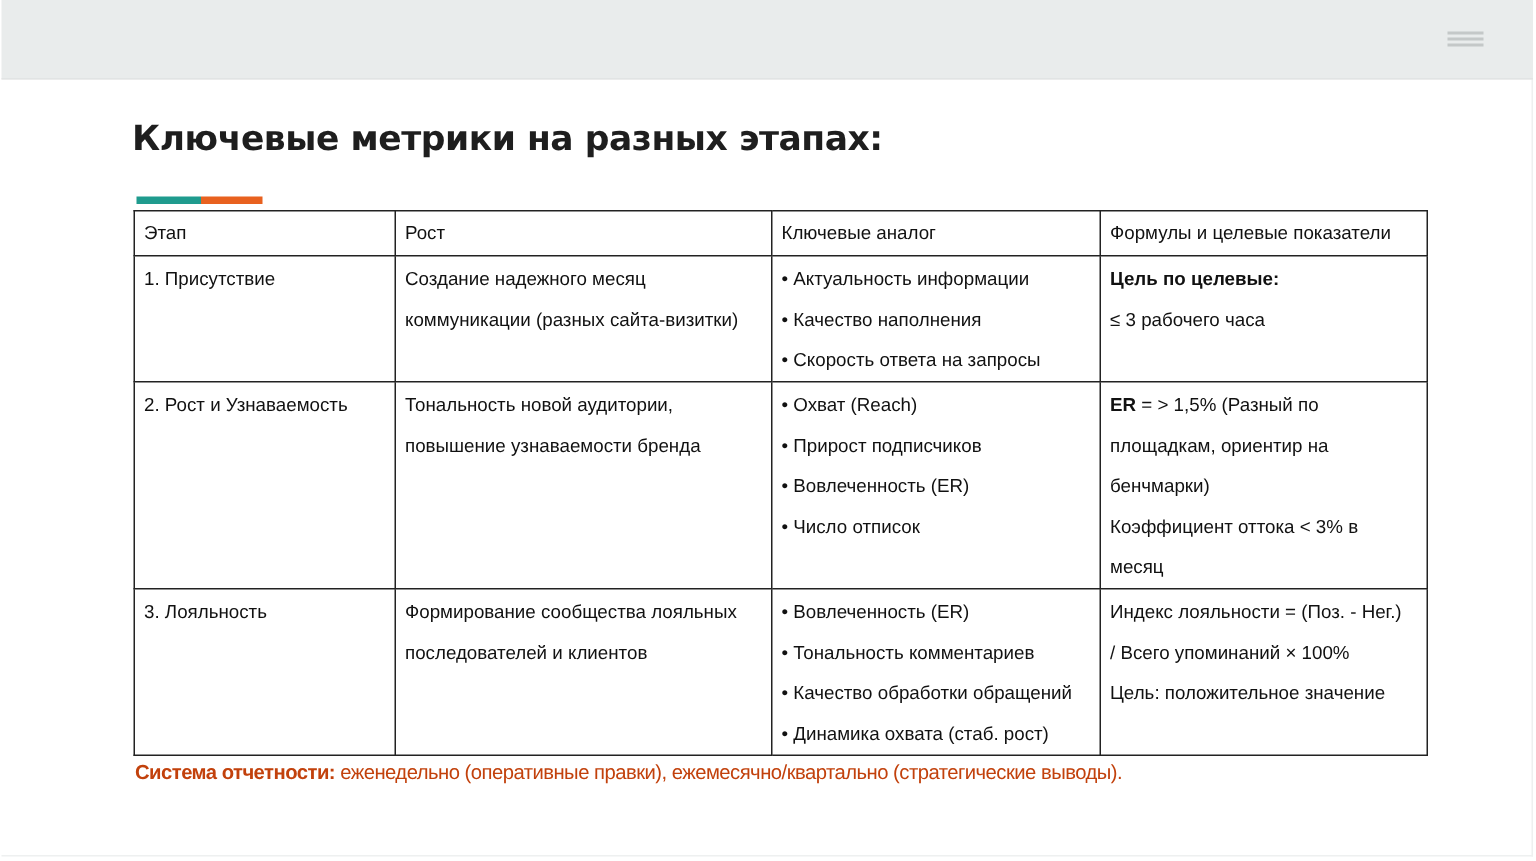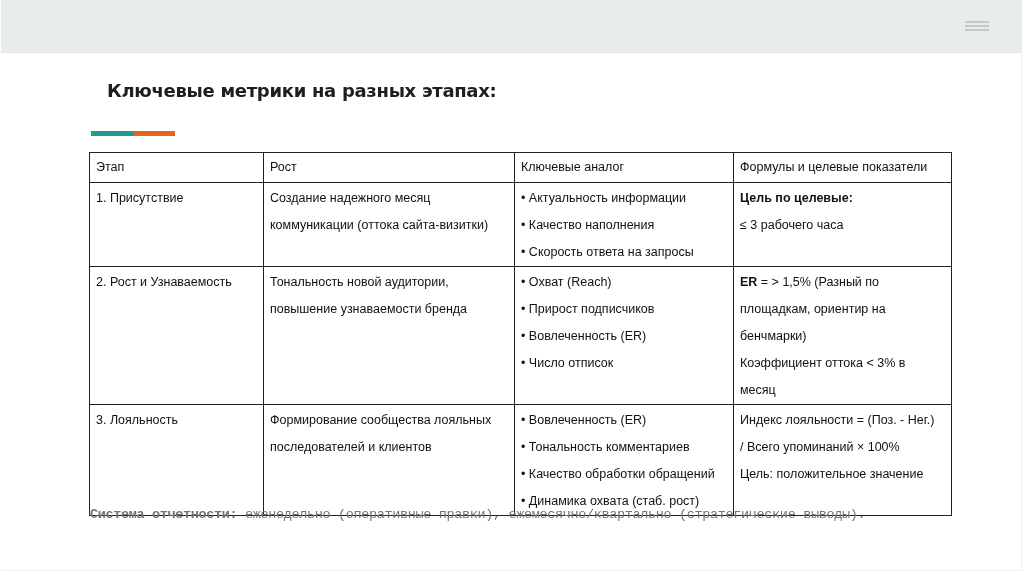--- a/index.html
+++ b/index.html
@@ -24,33 +24,33 @@
     cursor: pointer;
   }
   .menu-icon span {
     position: absolute; left: 0; width: 24px; height: 2px; background: #c4c8c8;
   }
   .menu-icon span:nth-child(1) { top: 0; }
   .menu-icon span:nth-child(2) { top: 4px; }
   .menu-icon span:nth-child(3) { top: 8px; }
 
   .title {
-    position: absolute; left: 107px; top: 80px;
+    position: absolute; left: 88px; top: 80px;
     font-family: "DejaVu Sans", sans-serif;
-    font-weight: bold; font-size: 18px; letter-spacing: -0.3px;
+    font-weight: bold; font-size: 23px; letter-spacing: -0.3px;
     color: #1e1e1e; margin: 0; white-space: nowrap;
   }
   .accent {
     position: absolute; top: 131px; height: 5px;
   }
   .accent.teal { left: 91px; width: 43px; background: #1f9b8e; }
   .accent.orange { left: 134px; width: 41px; background: #e8611f; }
 
   table.metrics {
-    position: absolute; left: 89px; top: 152px;
+    position: absolute; left: 89px; top: 140px;
     width: 862px; border-collapse: collapse;
     font-size: 12.5px; color: #111;
     table-layout: fixed;
   }
   table.metrics th, table.metrics td {
     border: 1.5px solid #222;
     vertical-align: top; text-align: left;
     padding: 0 6px;
   }
   table.metrics th {
@@ -58,22 +58,22 @@
   }
   table.metrics td { padding-top: 2px; }
   .line { line-height: 27px; white-space: nowrap; }
   .bold { font-weight: normal; }
   tr.r1 td { height: 79px; }
   tr.r2 td { height: 134px; }
   tr.r3 td { height: 106px; }
 
   .footer-note {
     position: absolute; left: 90px; top: 507px;
-    font-family: Liberation Mono, monospace;
-    font-size: 13.5px; color: #737373; white-space: nowrap;
+    font-family: Liberation Sans, sans-serif;
+    font-size: 13.5px; color: #c2410c; white-space: nowrap;
     letter-spacing: -0.35px;
   }
   .footer-note b { font-weight: bold; }
 </style>
 </head>
 <body>
 
 <div class="slide-frame"></div>
 
 <div class="top-bar">
@@ -103,21 +103,21 @@
       <th>Формулы и целевые показатели</th>
     </tr>
   </thead>
   <tbody>
     <tr class="r1">
       <td>
         <div class="line bold">1. Присутствие</div>
       </td>
       <td>
         <div class="line">Создание надежного месяц</div>
-        <div class="line">коммуникации (оттока сайта-визитки)</div>
+        <div class="line">коммуникации (разных сайта-визитки)</div>
       </td>
       <td>
         <div class="line">• Актуальность информации</div>
         <div class="line">• Качество наполнения</div>
         <div class="line">• Скорость ответа на запросы</div>
       </td>
       <td>
         <div class="line"><b>Цель по целевые:</b><span></span></div>
         <div class="line"><b></b><span>≤ 3 рабочего часа</span></div>
       </td>

